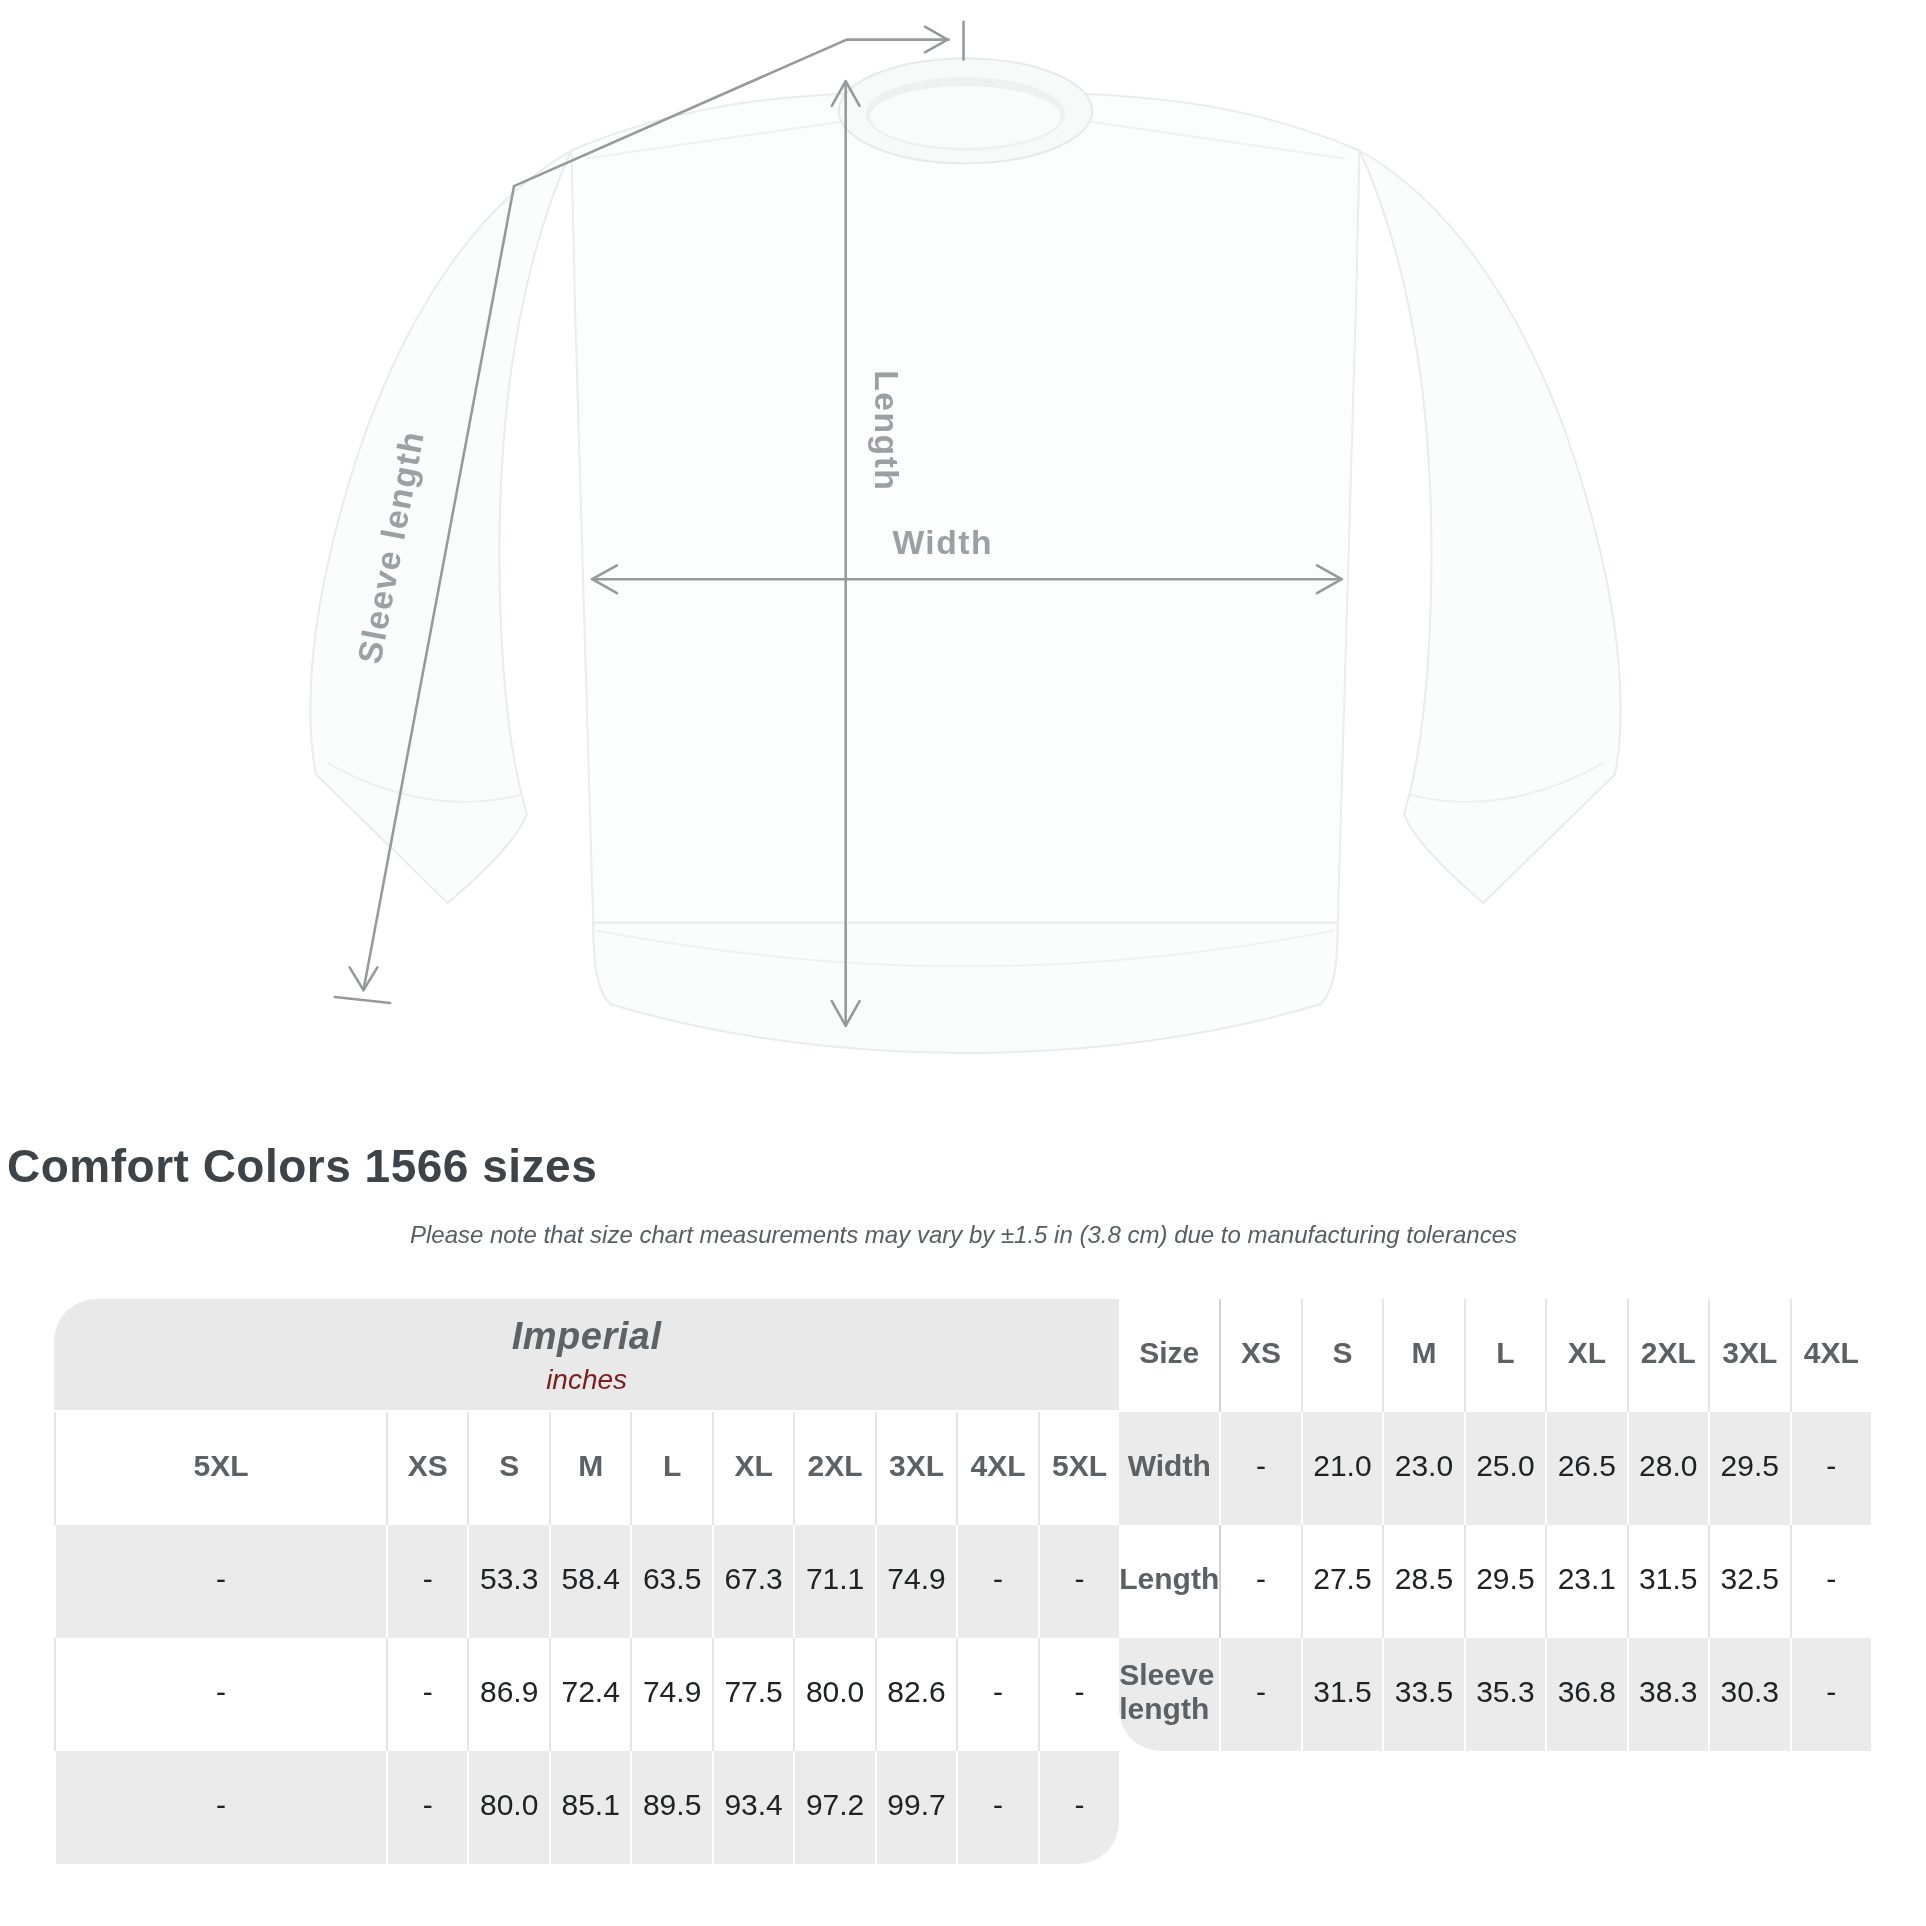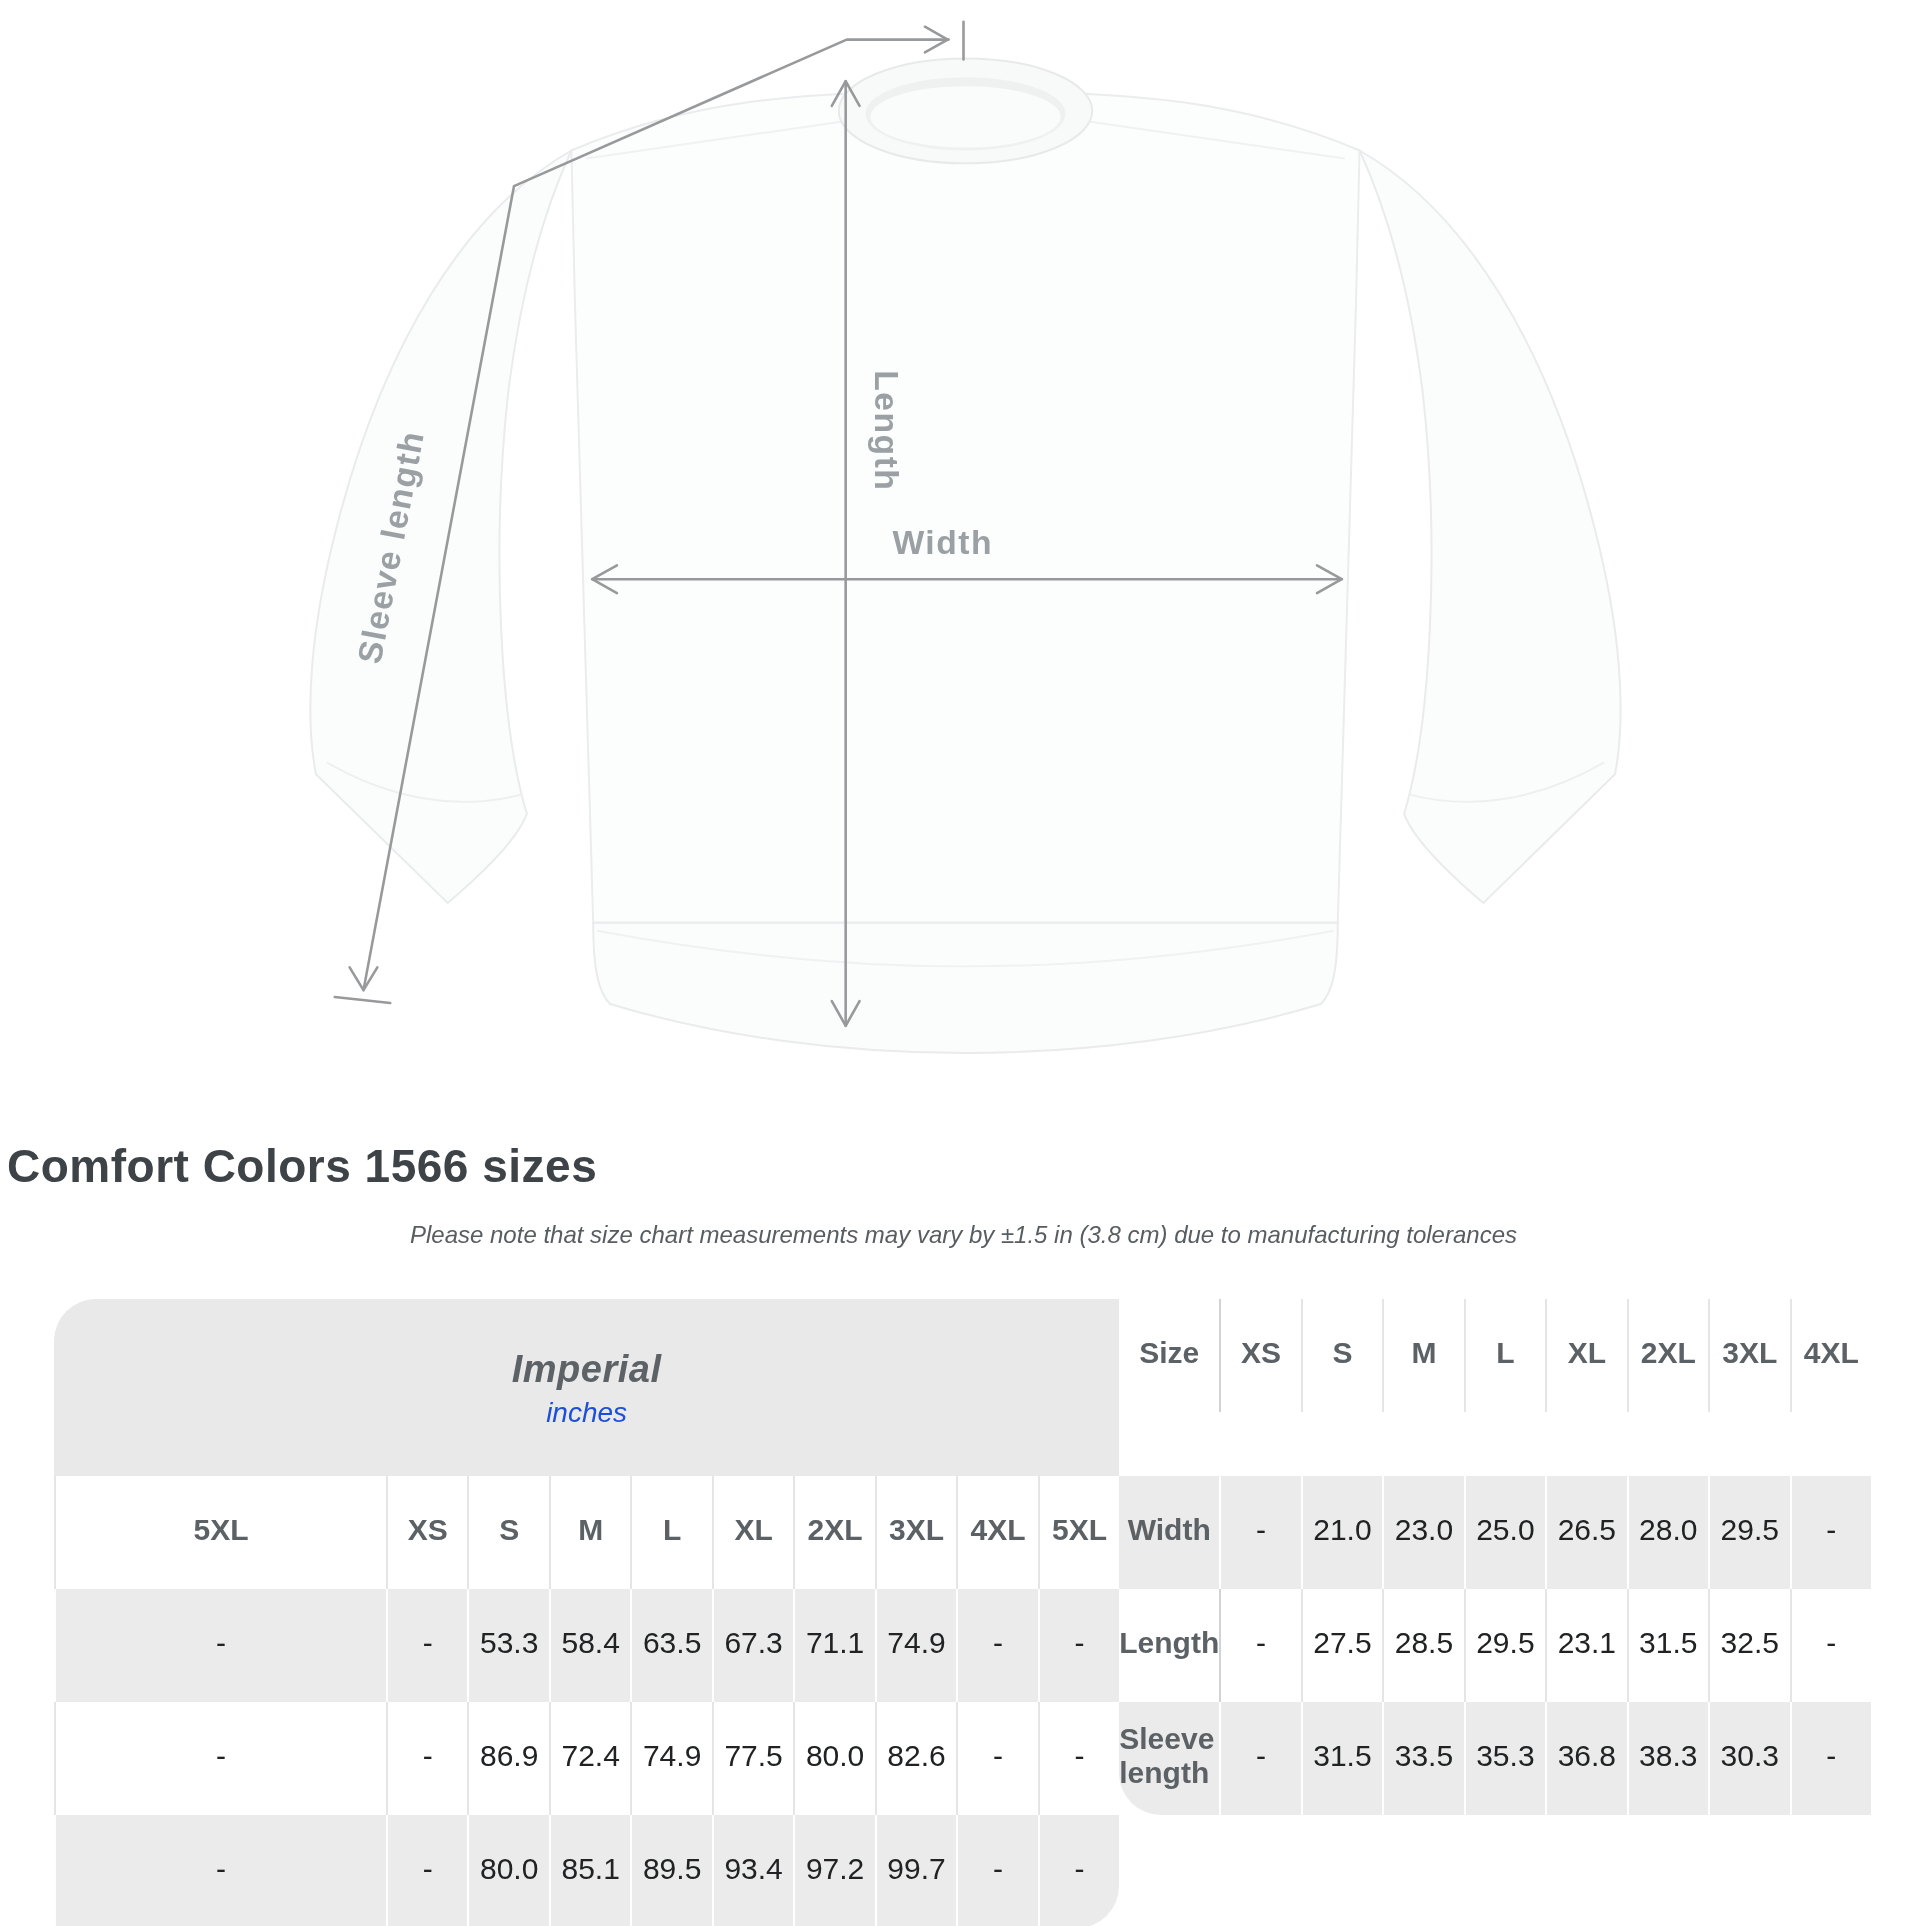--- a/index.html
+++ b/index.html
@@ -13,26 +13,26 @@
 
   
   .title{position:absolute;top:1139px;left:0;width:100%;text-align:left;
          font-size:46px;font-weight:bold;color:#3e4347;letter-spacing:0.5px;padding-left:7px;}
   .subtitle{position:absolute;top:1221px;left:0;width:100%;text-align:center;
          font-size:24px;font-style:italic;color:#575d61;}
 
   
   .t{position:absolute;left:54px;top:1299px;width:1817px;
      display:grid;grid-template-columns:332px repeat(18,1fr);}
-  .uh{height:177px;background:#e9e9e9;display:flex;flex-direction:column;
+  .uh{height:111px;background:#e9e9e9;display:flex;flex-direction:column;
       align-items:center;justify-content:center;gap:6px;padding-top:2px;box-sizing:border-box;}
   .uh.imp{grid-column:1 / span 10;border-top-left-radius:42px;}
   .uh.met{grid-column:11 / span 9;border-top-right-radius:42px;}
   .uh .uname{font-size:38px;font-weight:bold;font-style:italic;color:#5c6266;letter-spacing:0.5px;}
-  .uh .uunit{font-size:28px;font-style:italic;color:#1d4ed8;}
+  .uh .uunit{font-size:28px;font-style:italic;color:#7f1d1d;}
 
   .row{display:contents;}
   .c{height:113px;display:flex;align-items:center;justify-content:center;
      font-size:30px;color:#202223;padding-bottom:6px;box-sizing:border-box;}
   .lbl{font-weight:bold;color:#5b6165;}
   .row.white > .c + .c{border-left:2px solid #e4e6e6;}
   .row.white > .c:nth-child(2){border-left:2px solid #cfd3d4;}
   .row.gray  > .c{background:#ebebeb;}
   .row.gray  > .c + .c{border-left:2px solid rgba(255,255,255,.92);}
   .row.last  > .c:first-child{border-bottom-left-radius:42px;}

